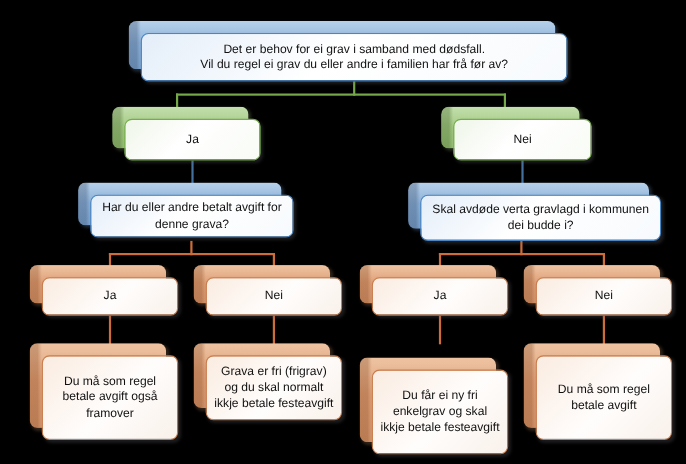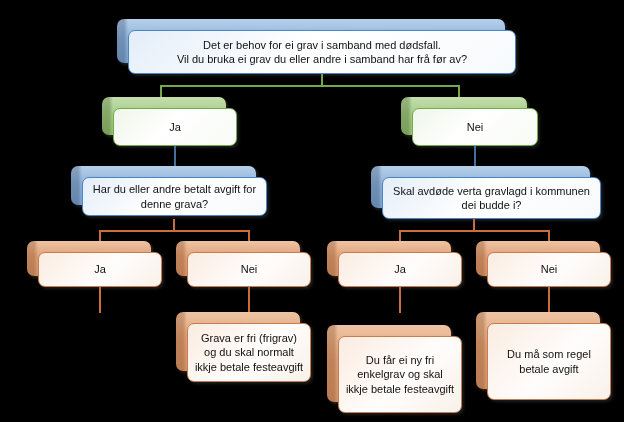--- a/index.html
+++ b/index.html
@@ -75,21 +75,21 @@
 
   <div class="ln o" style="left:99px;top:287px;width:2px;height:26px"></div>
   <div class="ln o" style="left:248px;top:287px;width:2px;height:26px"></div>
   <div class="ln o" style="left:399px;top:287px;width:2px;height:26px"></div>
   <div class="ln o" style="left:548px;top:287px;width:2px;height:26px"></div>
 
   <div class="node" style="left:128px;top:30px;width:388px;height:44px">
     <div class="back blue"></div>
     <div class="front blue">
       <div>Det er behov for ei grav i samband med dødsfall.</div>
-      <div>Vil du bruka ei grav du eller andre i samband har frå før av?</div>
+      <div>Vil du regel ei grav du eller andre i familien har frå før av?</div>
     </div>
   </div>
 
   <div class="node" style="left:113px;top:108px;width:124px;height:38px">
     <div class="back green"></div>
     <div class="front green">
       <div>Ja</div>
     </div>
   </div>
   <div class="node" style="left:412px;top:108px;width:126px;height:38px">
@@ -130,20 +130,26 @@
       <div>Ja</div>
     </div>
   </div>
   <div class="node" style="left:487px;top:252px;width:124px;height:35px">
     <div class="back orange"></div>
     <div class="front orange">
       <div>Nei</div>
     </div>
   </div>
 
+  <div class="node" style="left:38px;top:323px;width:124px;height:77px">
+    <div class="back orange"></div>
+    <div class="front orange">
+      <div>Du må som regel betale avgift også framover</div>
+    </div>
+  </div>
   <div class="node" style="left:187px;top:323px;width:124px;height:59px">
     <div class="back orange"></div>
     <div class="front orange">
       <div>Grava er fri (frigrav) og du skal normalt ikkje betale festeavgift</div>
     </div>
   </div>
   <div class="node" style="left:338px;top:336px;width:124px;height:77px">
     <div class="back orange"></div>
     <div class="front orange">
       <div>Du får ei ny fri enkelgrav og skal ikkje betale festeavgift</div>

